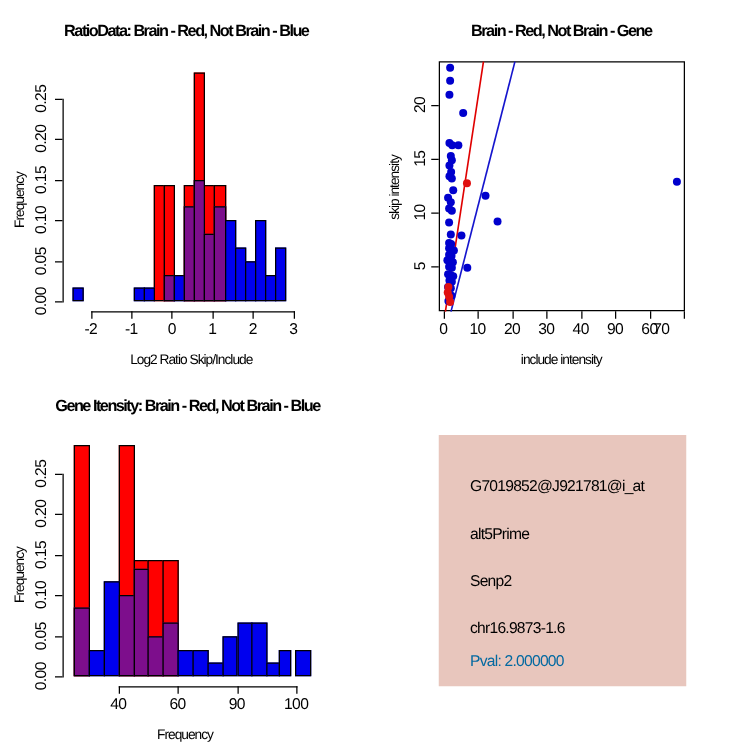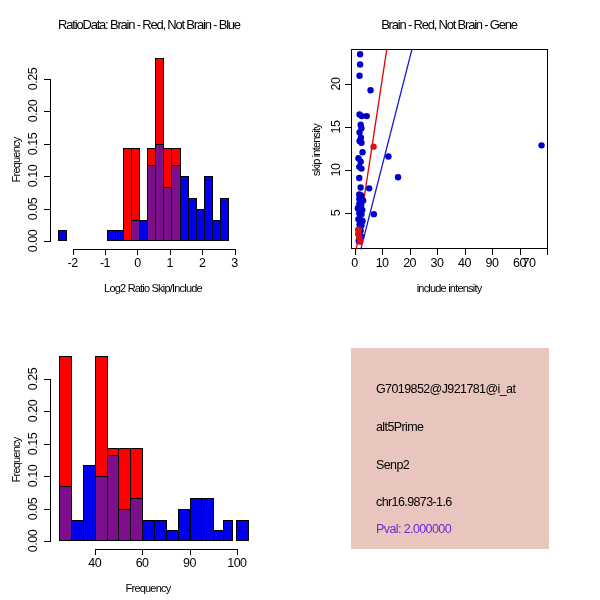--- a/index.html
+++ b/index.html
@@ -1,49 +1,50 @@
 <!DOCTYPE html>
 <html><head>
 <meta charset="utf-8">
 <style>
   html,body{margin:0;padding:0;background:#fff;}
   #root{position:relative;width:600px;height:600px;background:#ffffff;overflow:hidden;
         font-family:"Liberation Sans","DejaVu Sans",sans-serif;color:#000;}
   .htext{position:absolute;transform:translate(-50%,-50%);white-space:nowrap;}
   .vtext{position:absolute;transform:translate(-50%,-50%) rotate(-90deg);white-space:nowrap;}
-  .title{font-weight:normal;font-size:13px;letter-spacing:-1.2px;text-align:right;}
+  .title{font-weight:bold;font-size:13px;letter-spacing:-1.2px;text-align:right;}
   .axlab{font-size:11px;letter-spacing:-0.8px;}
   .ticklab{font-size:12.5px;letter-spacing:-0.5px;}
   .bar{position:absolute;border:1px solid #000;box-sizing:border-box;}
   .panel-line{position:absolute;font-size:12.5px;letter-spacing:-0.6px;white-space:nowrap;margin-left:12px;}
   #info-panel{position:absolute;left:351px;top:348px;width:198px;height:201px;}
   svg{position:absolute;left:0;top:0;pointer-events:none;}
 </style>
 </head>
 <body>
 
 <div id="root">
 
   <div class="htext title" style="left:149px;top:24px">RatioData: Brain - Red, Not Brain - Blue</div>
   <div class="htext axlab" style="left:153px;top:288px">Log2 Ratio Skip/Include</div>
   <div class="vtext axlab" style="left:16px;top:160px">Frequency</div>
 
   <div class="htext title" style="left:449px;top:24px">Brain - Red, Not Brain - Gene</div>
   <div class="htext axlab" style="left:449px;top:288px">include intensity</div>
   <div class="vtext axlab" style="left:316px;top:150px">skip intensity</div>
 
+  <div class="htext title" style="left:150px;top:324px">Gene Itensity: Brain - Red, Not Brain - Blue</div>
   <div class="htext axlab" style="left:148px;top:588px">Frequency</div>
   <div class="vtext axlab" style="left:16px;top:460px">Frequency</div>
 
   <div id="info-panel" style="background: rgb(232, 198, 189);">
     <div class="panel-line" style="left:13px;top:34px">G7019852@J921781@i_at</div>
     <div class="panel-line" style="left:13px;top:72px">alt5Prime</div>
     <div class="panel-line" style="left:13px;top:110px">Senp2</div>
     <div class="panel-line" style="left:13px;top:147px">chr16.9873-1.6</div>
-    <div class="panel-line" id="pval-line" style="left: 13px; top: 174px; color: #6d28d9;">Pval: 2.000000</div>
+    <div class="panel-line" id="pval-line" style="left: 13px; top: 174px; color: #0369a1;">Pval: 2.000000</div>
   </div>
 
   <div id="plots">
       <div style="position: absolute; left: 50px; top: 79px; width: 1px; height: 163px; background: rgb(0, 0, 0);"></div>
       <div style="position: absolute; left: 72.6px; top: 249px; width: 163px; height: 1px; background: rgb(0, 0, 0);"></div>
       <div style="position: absolute; left: 44px; top: 241px; width: 6px; height: 1px; background: rgb(0, 0, 0);"></div>
       <div class="vtext ticklab" style="position: absolute; left: 33px; top: 241px;">0.00</div>
       <div style="position: absolute; left: 44px; top: 208.6px; width: 6px; height: 1px; background: rgb(0, 0, 0);"></div>
       <div class="vtext ticklab" style="position: absolute; left: 33px; top: 208.6px;">0.05</div>
       <div style="position: absolute; left: 44px; top: 176.2px; width: 6px; height: 1px; background: rgb(0, 0, 0);"></div>

